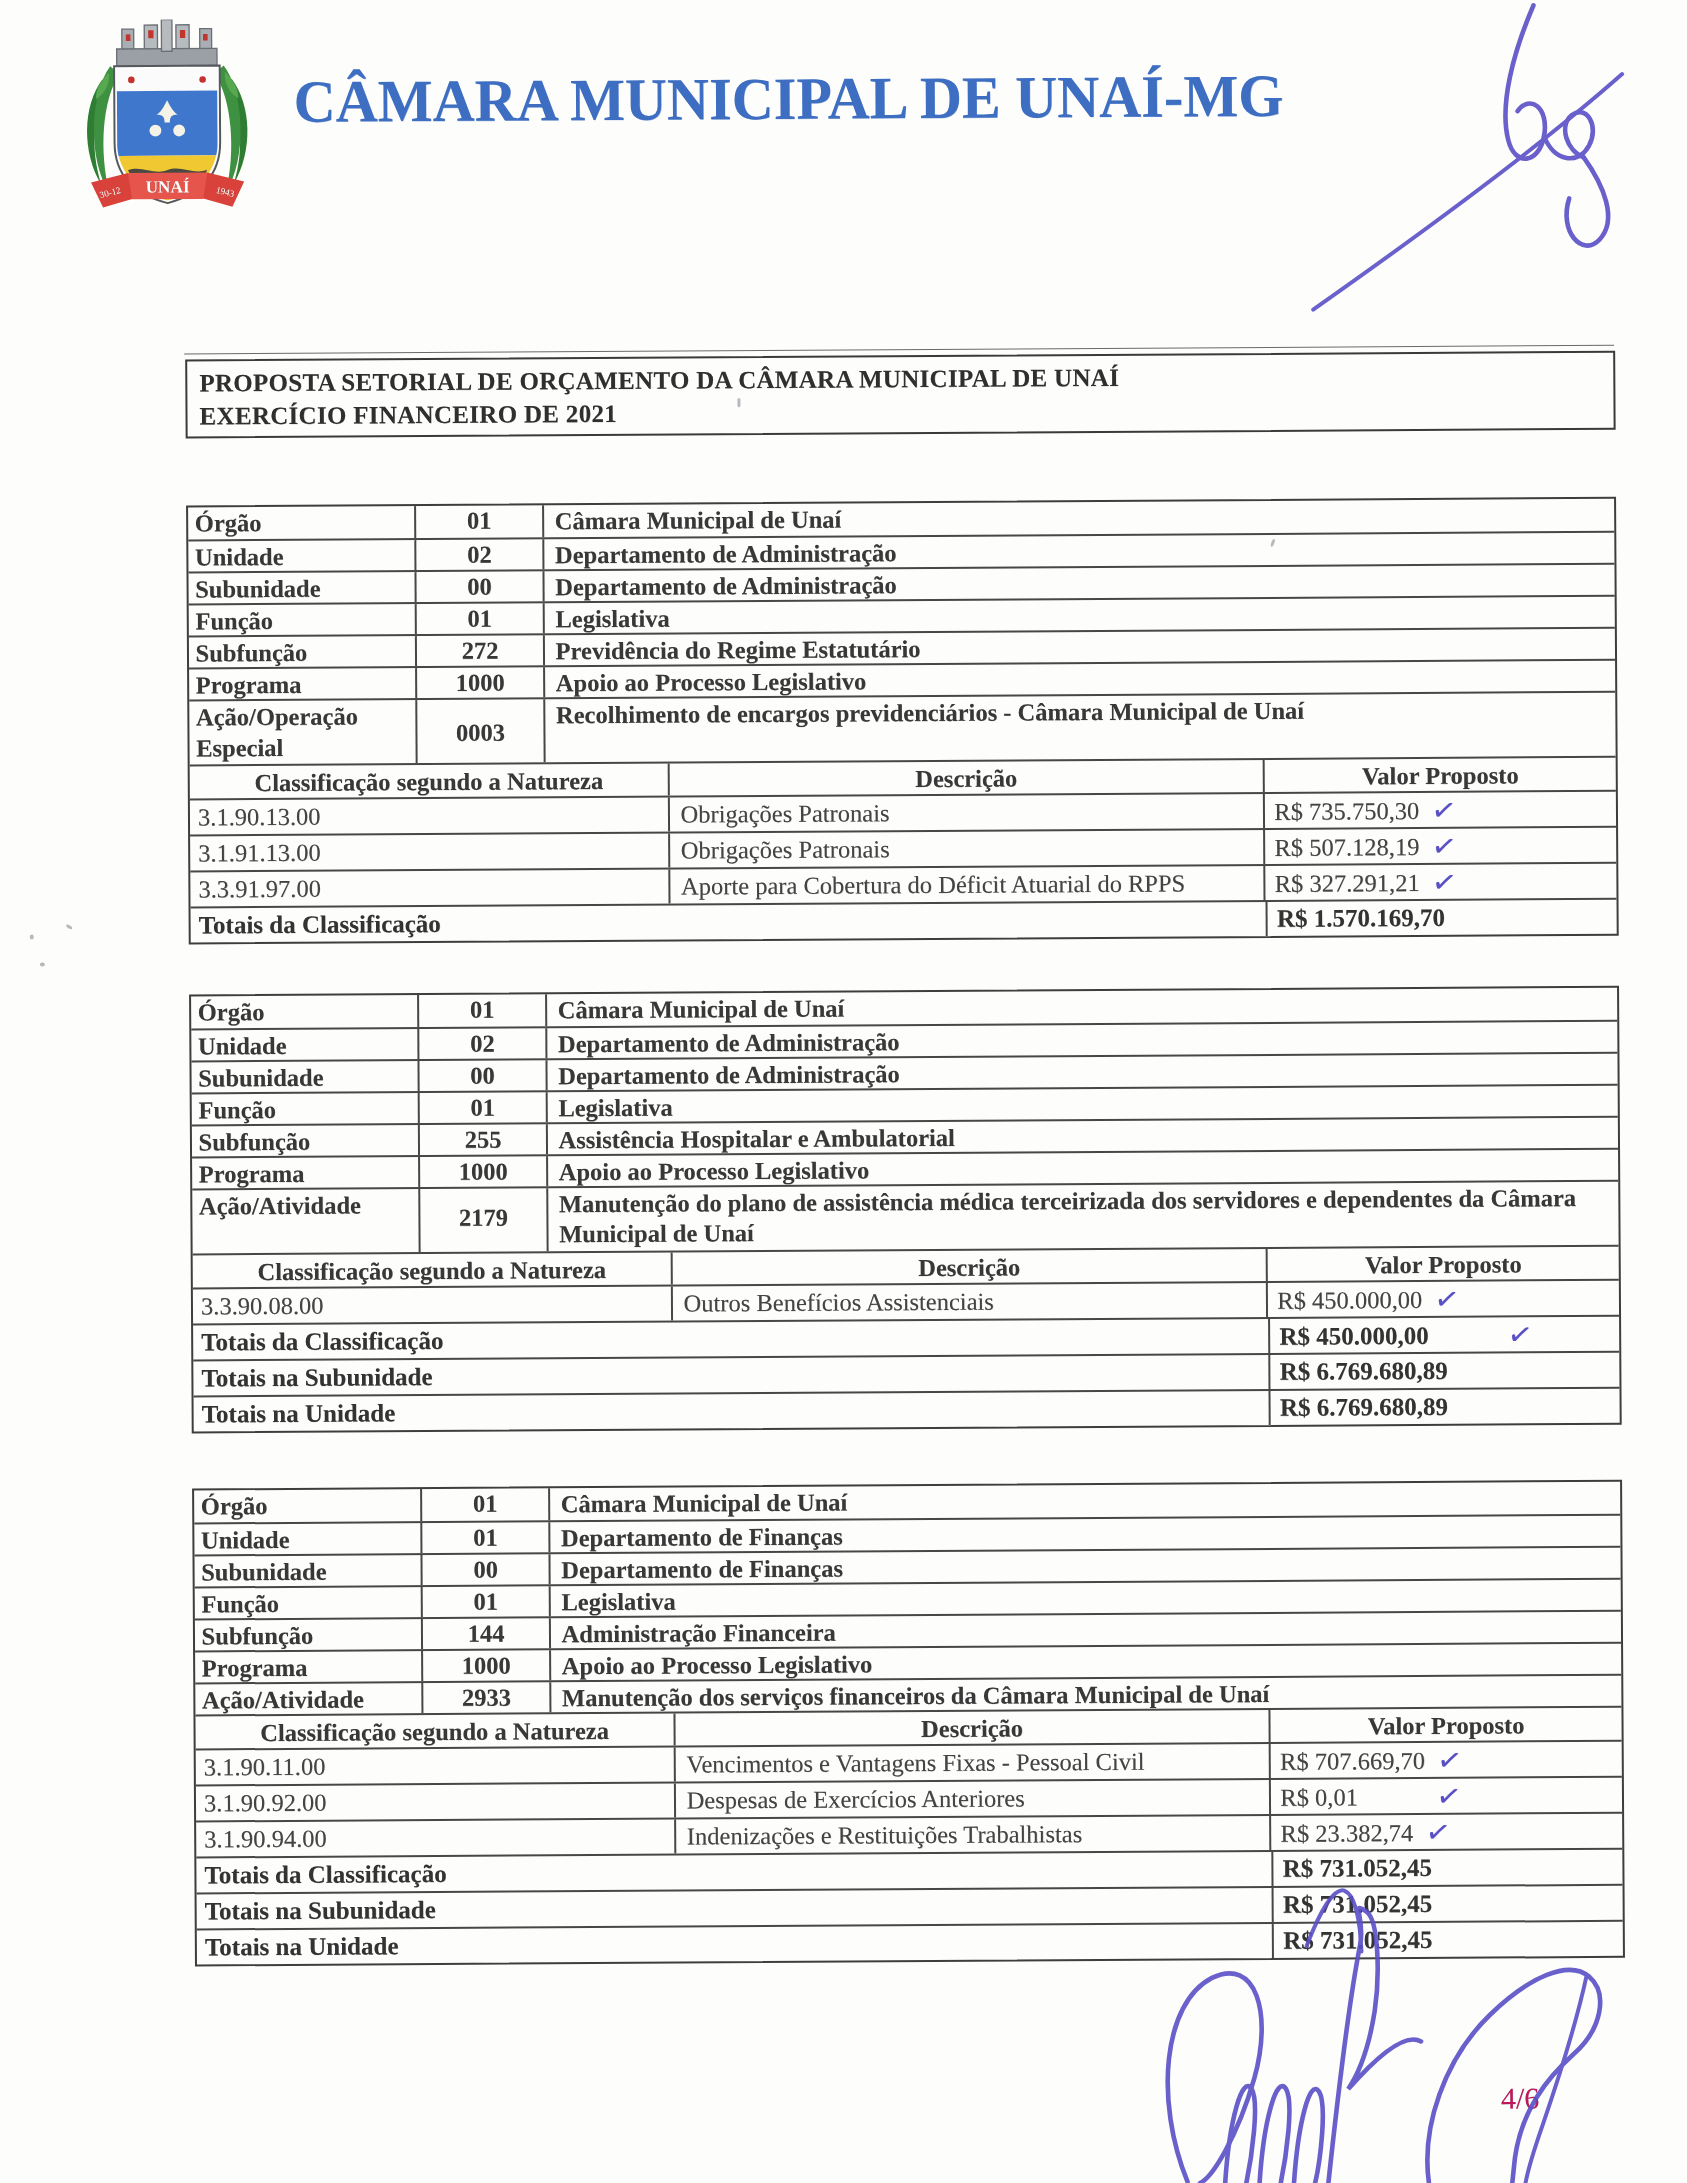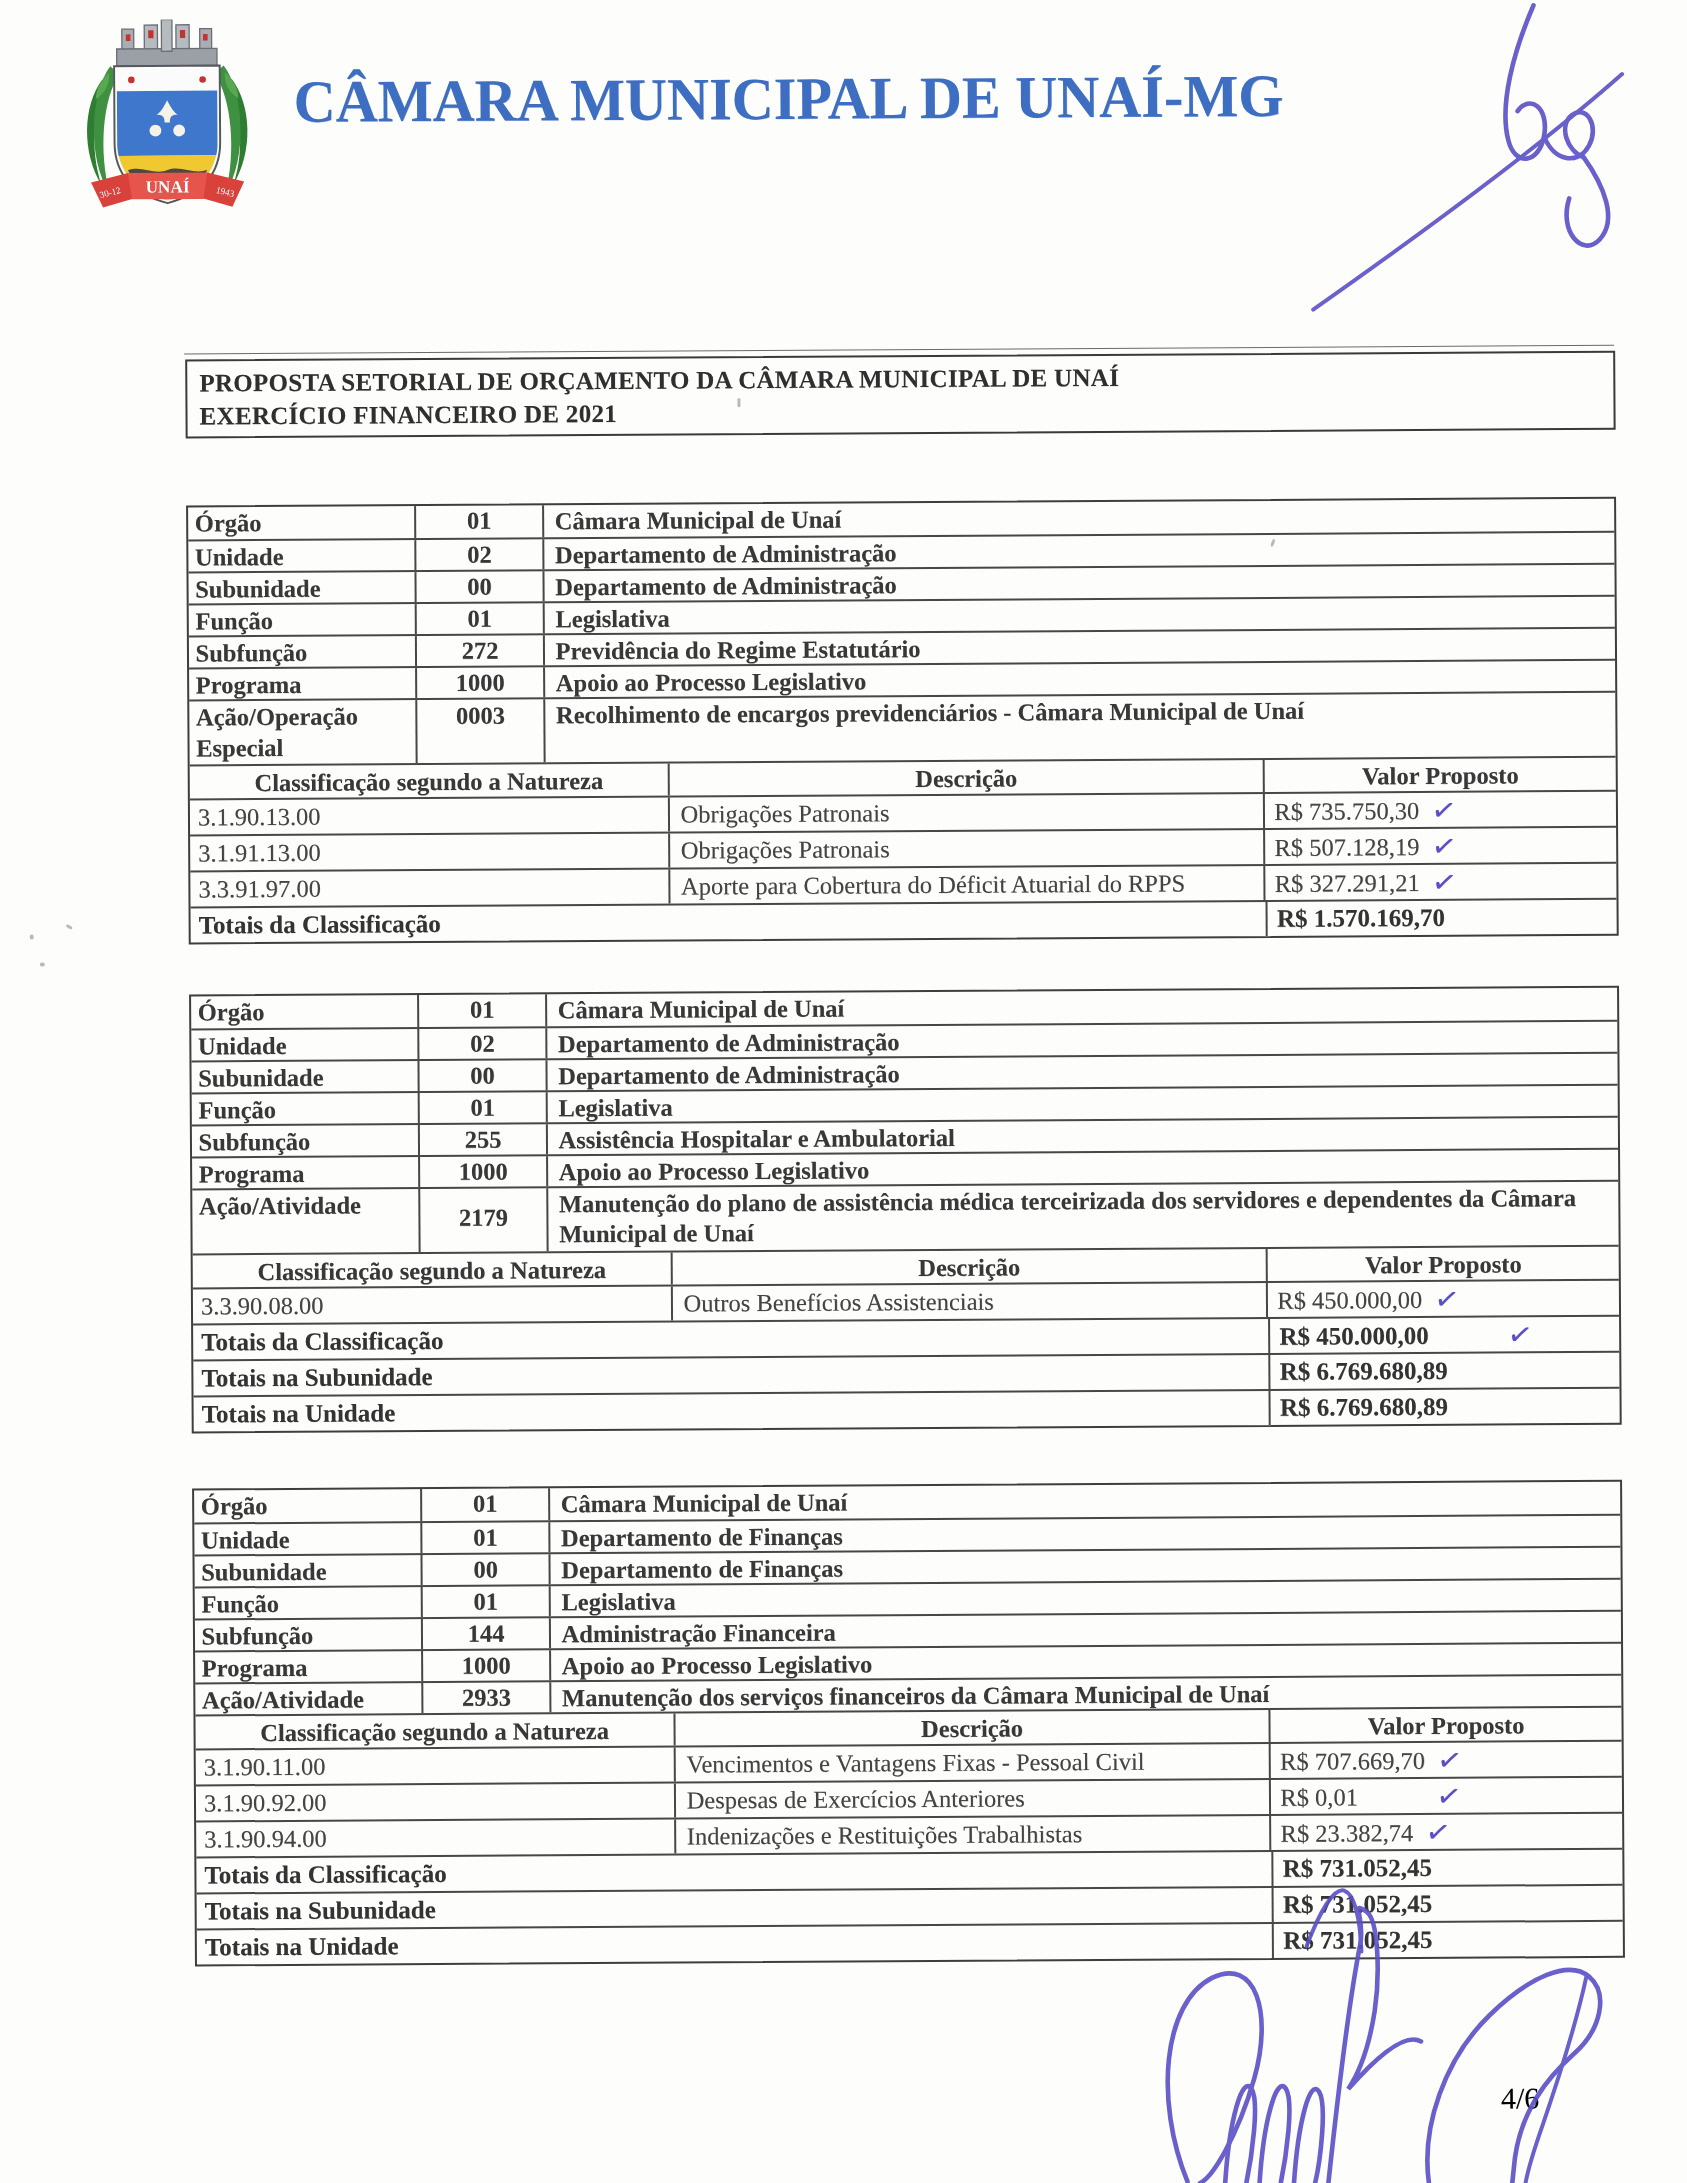--- a/index.html
+++ b/index.html
@@ -50,21 +50,21 @@
   .trow { height:36px; }
   .tlab { width:1077px; border-right:2px solid #474747; padding-left:8px; font-weight:bold; }
   .tval { flex:1; padding-left:9.3px; font-weight:bold; white-space:nowrap; }
   .trow .cell { font-size:25px; line-height:33px; color:#333; }
 
   .check { display:inline-block; color:#5a50c6; font-size:29px; font-weight:bold;
       margin-left:13.2px; transform:rotate(10deg) translateY(1.3px); font-family:"DejaVu Sans",sans-serif;
       text-shadow:0 0 0.7px rgba(90,80,198,.6); }
   .check.far { margin-left:79px; }
 
-  .page-number { position:absolute; left:1494px; top:2085px; font-size:30px; color:#000000; }
+  .page-number { position:absolute; left:1494px; top:2085px; font-size:30px; color:#be185d; }
 
   .ink { position:absolute; inset:0; pointer-events:none; }
 
   .speck { position:absolute; background:#8a8a97; border-radius:50%; opacity:.6; }
   .scan-text { text-shadow:0.3px 0.3px 0.3px rgba(50,50,50,0.35); }
 </style>
 </head>
 <body>
 
 <div class="page">
@@ -151,21 +151,21 @@
     <div class="row irow">
           <div class="cell c1">Programa</div>
           <div class="cell c2">1000</div>
           <div class="cell c3">Apoio ao Processo Legislativo</div>
         </div>
     <div class="row irow tall">
           <div class="cell c1">
             <span>Ação/Operação</span>
             <span>Especial</span>
           </div>
-          <div class="cell c2" style="padding-top:1px">0003</div>
+          <div class="cell c2" style="padding-top:18px">0003</div>
           <div class="cell c3" style="padding-top:1.3px">Recolhimento de encargos previdenciários - Câmara Municipal de Unaí</div>
         </div>
     <div class="row chead">
           <div class="cell k1">Classificação segundo a Natureza</div>
           <div class="cell k2">Descrição</div>
           <div class="cell k3">Valor Proposto</div>
         </div>
     <div class="row crow">
           <div class="cell k1">3.1.90.13.00</div>
           <div class="cell k2">Obrigações Patronais</div>

